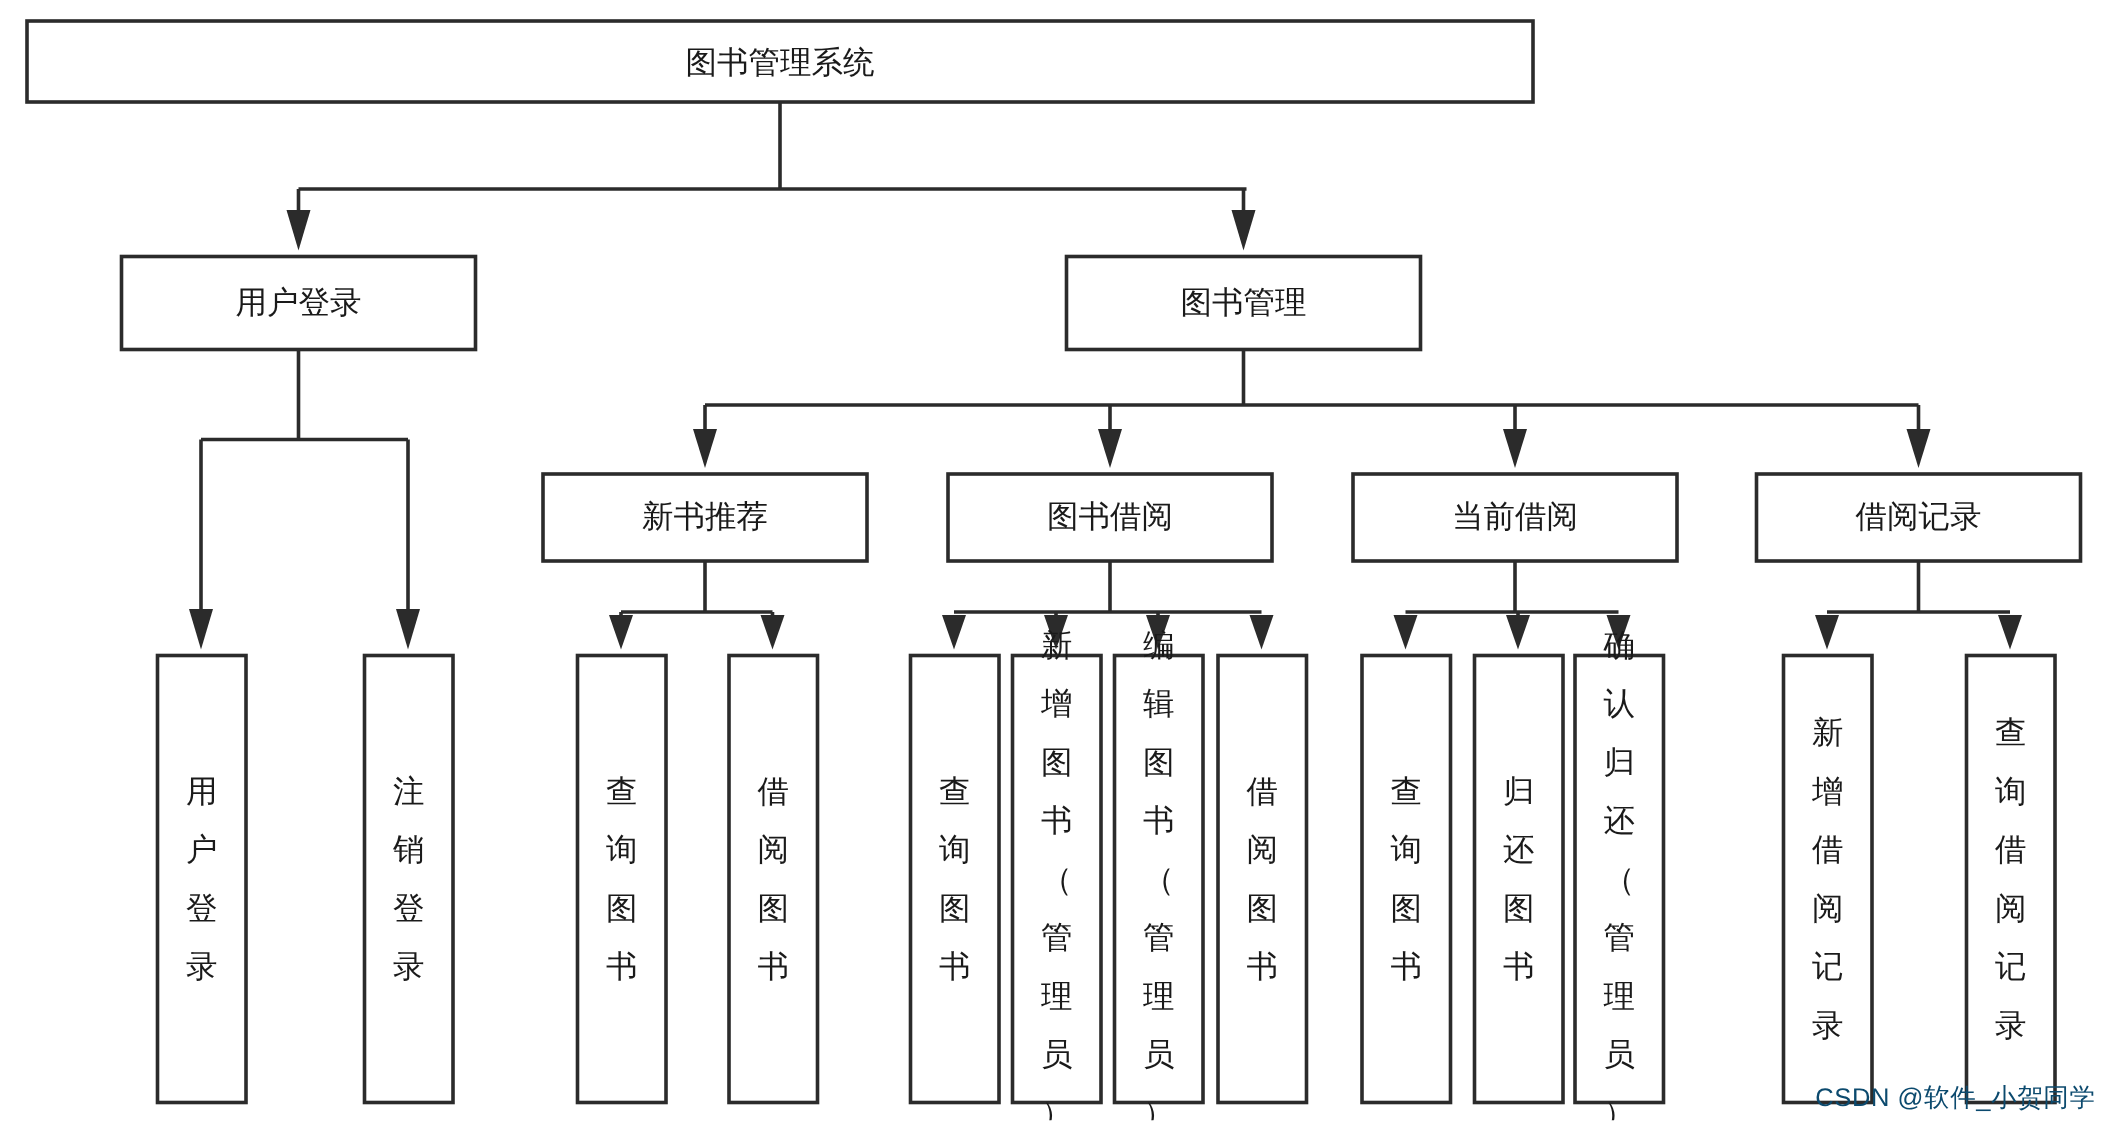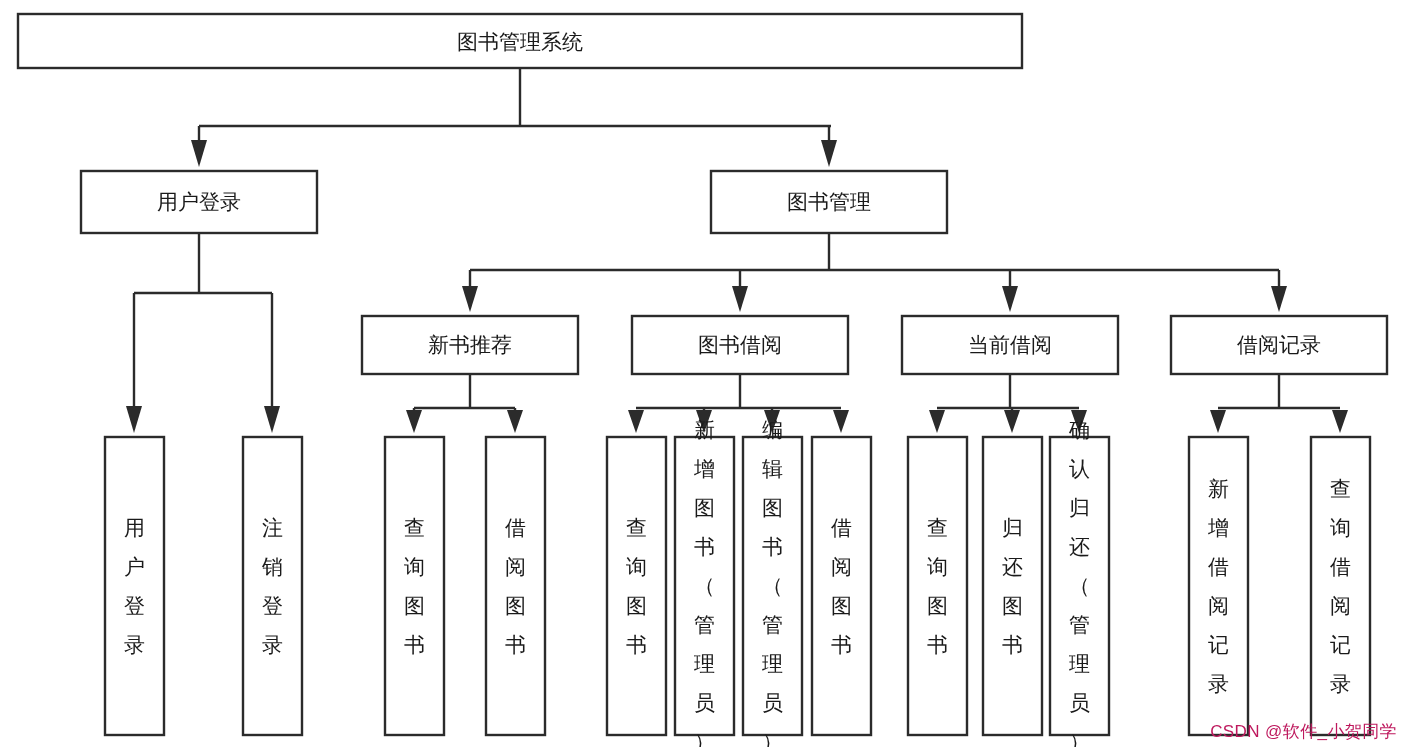--- a/index.html
+++ b/index.html
@@ -51,21 +51,21 @@
     font-family: "Liberation Sans", "DejaVu Sans", sans-serif;
     font-size: 21px;
     text-anchor: middle;
   }
   .watermark {
     position: absolute;
     right: 8px;
     bottom: 4px;
     font-family: "Liberation Sans", "DejaVu Sans", sans-serif;
     font-size: 17px;
-    color: #be185d;
+    color: #0c4a6e;
     letter-spacing: 0.4px;
     white-space: nowrap;
     user-select: none;
   }
 </style>
 </head>
 <body>
 
 <div id="canvas-wrap">
 

